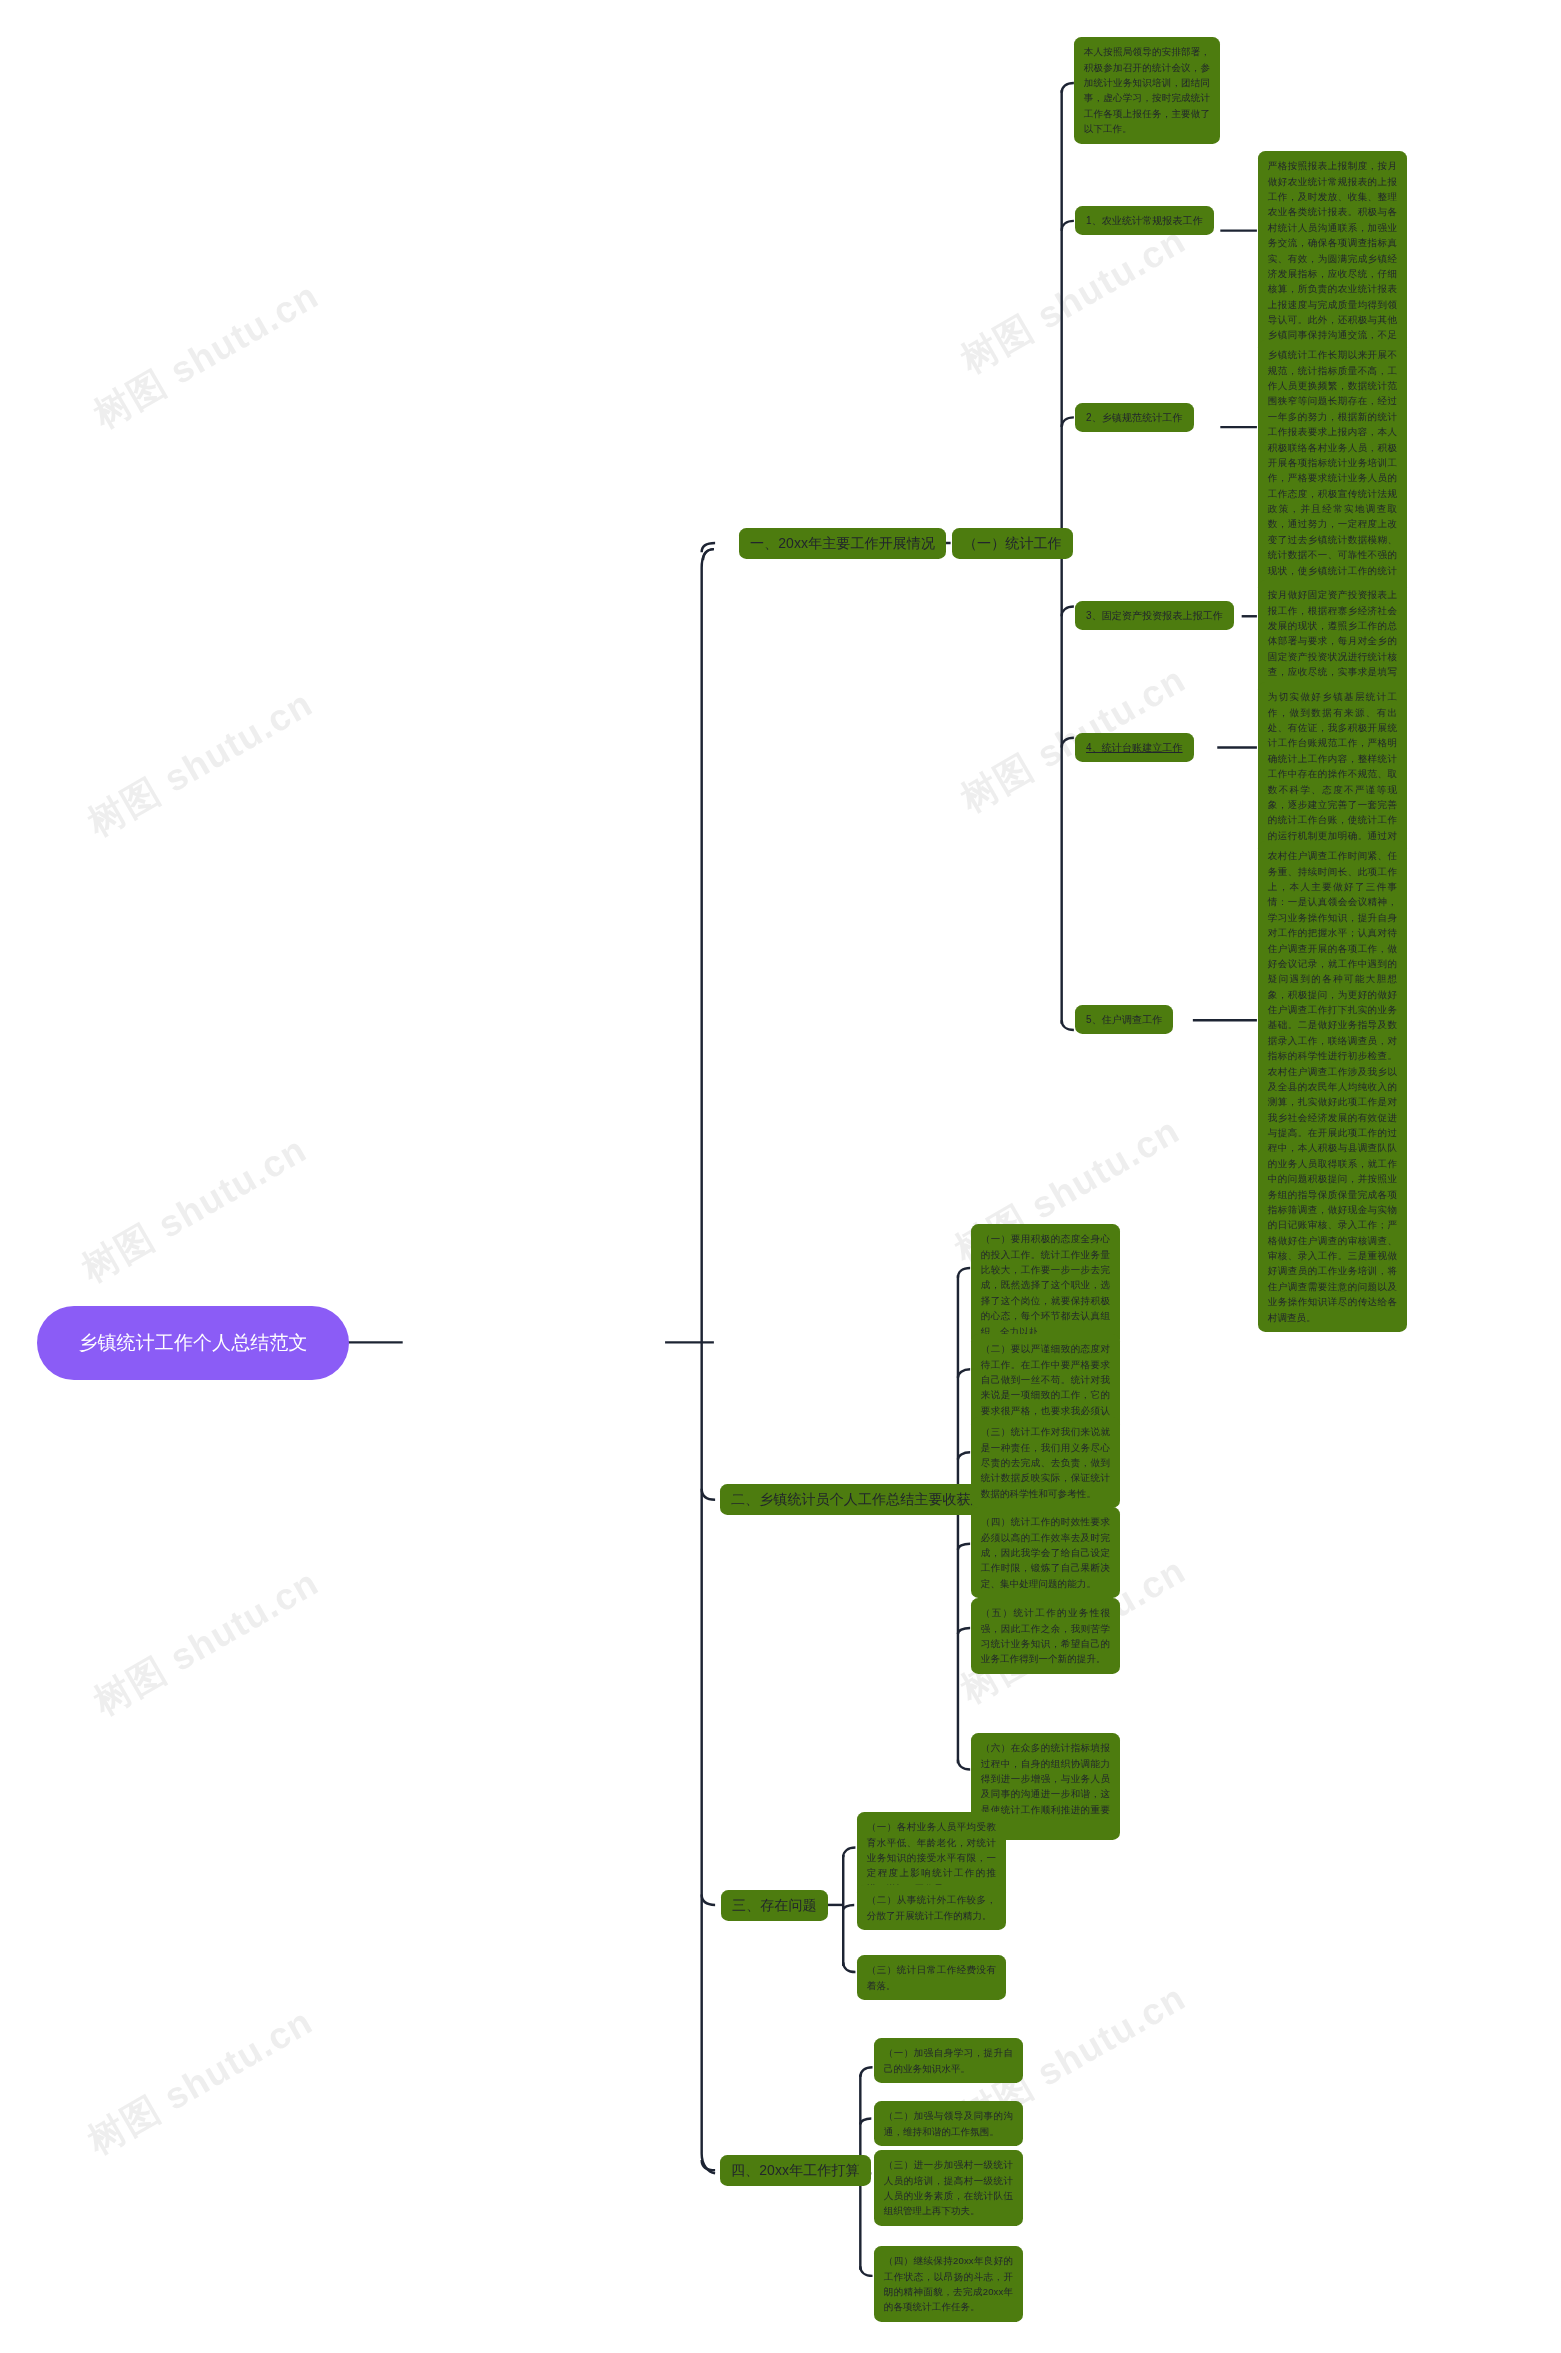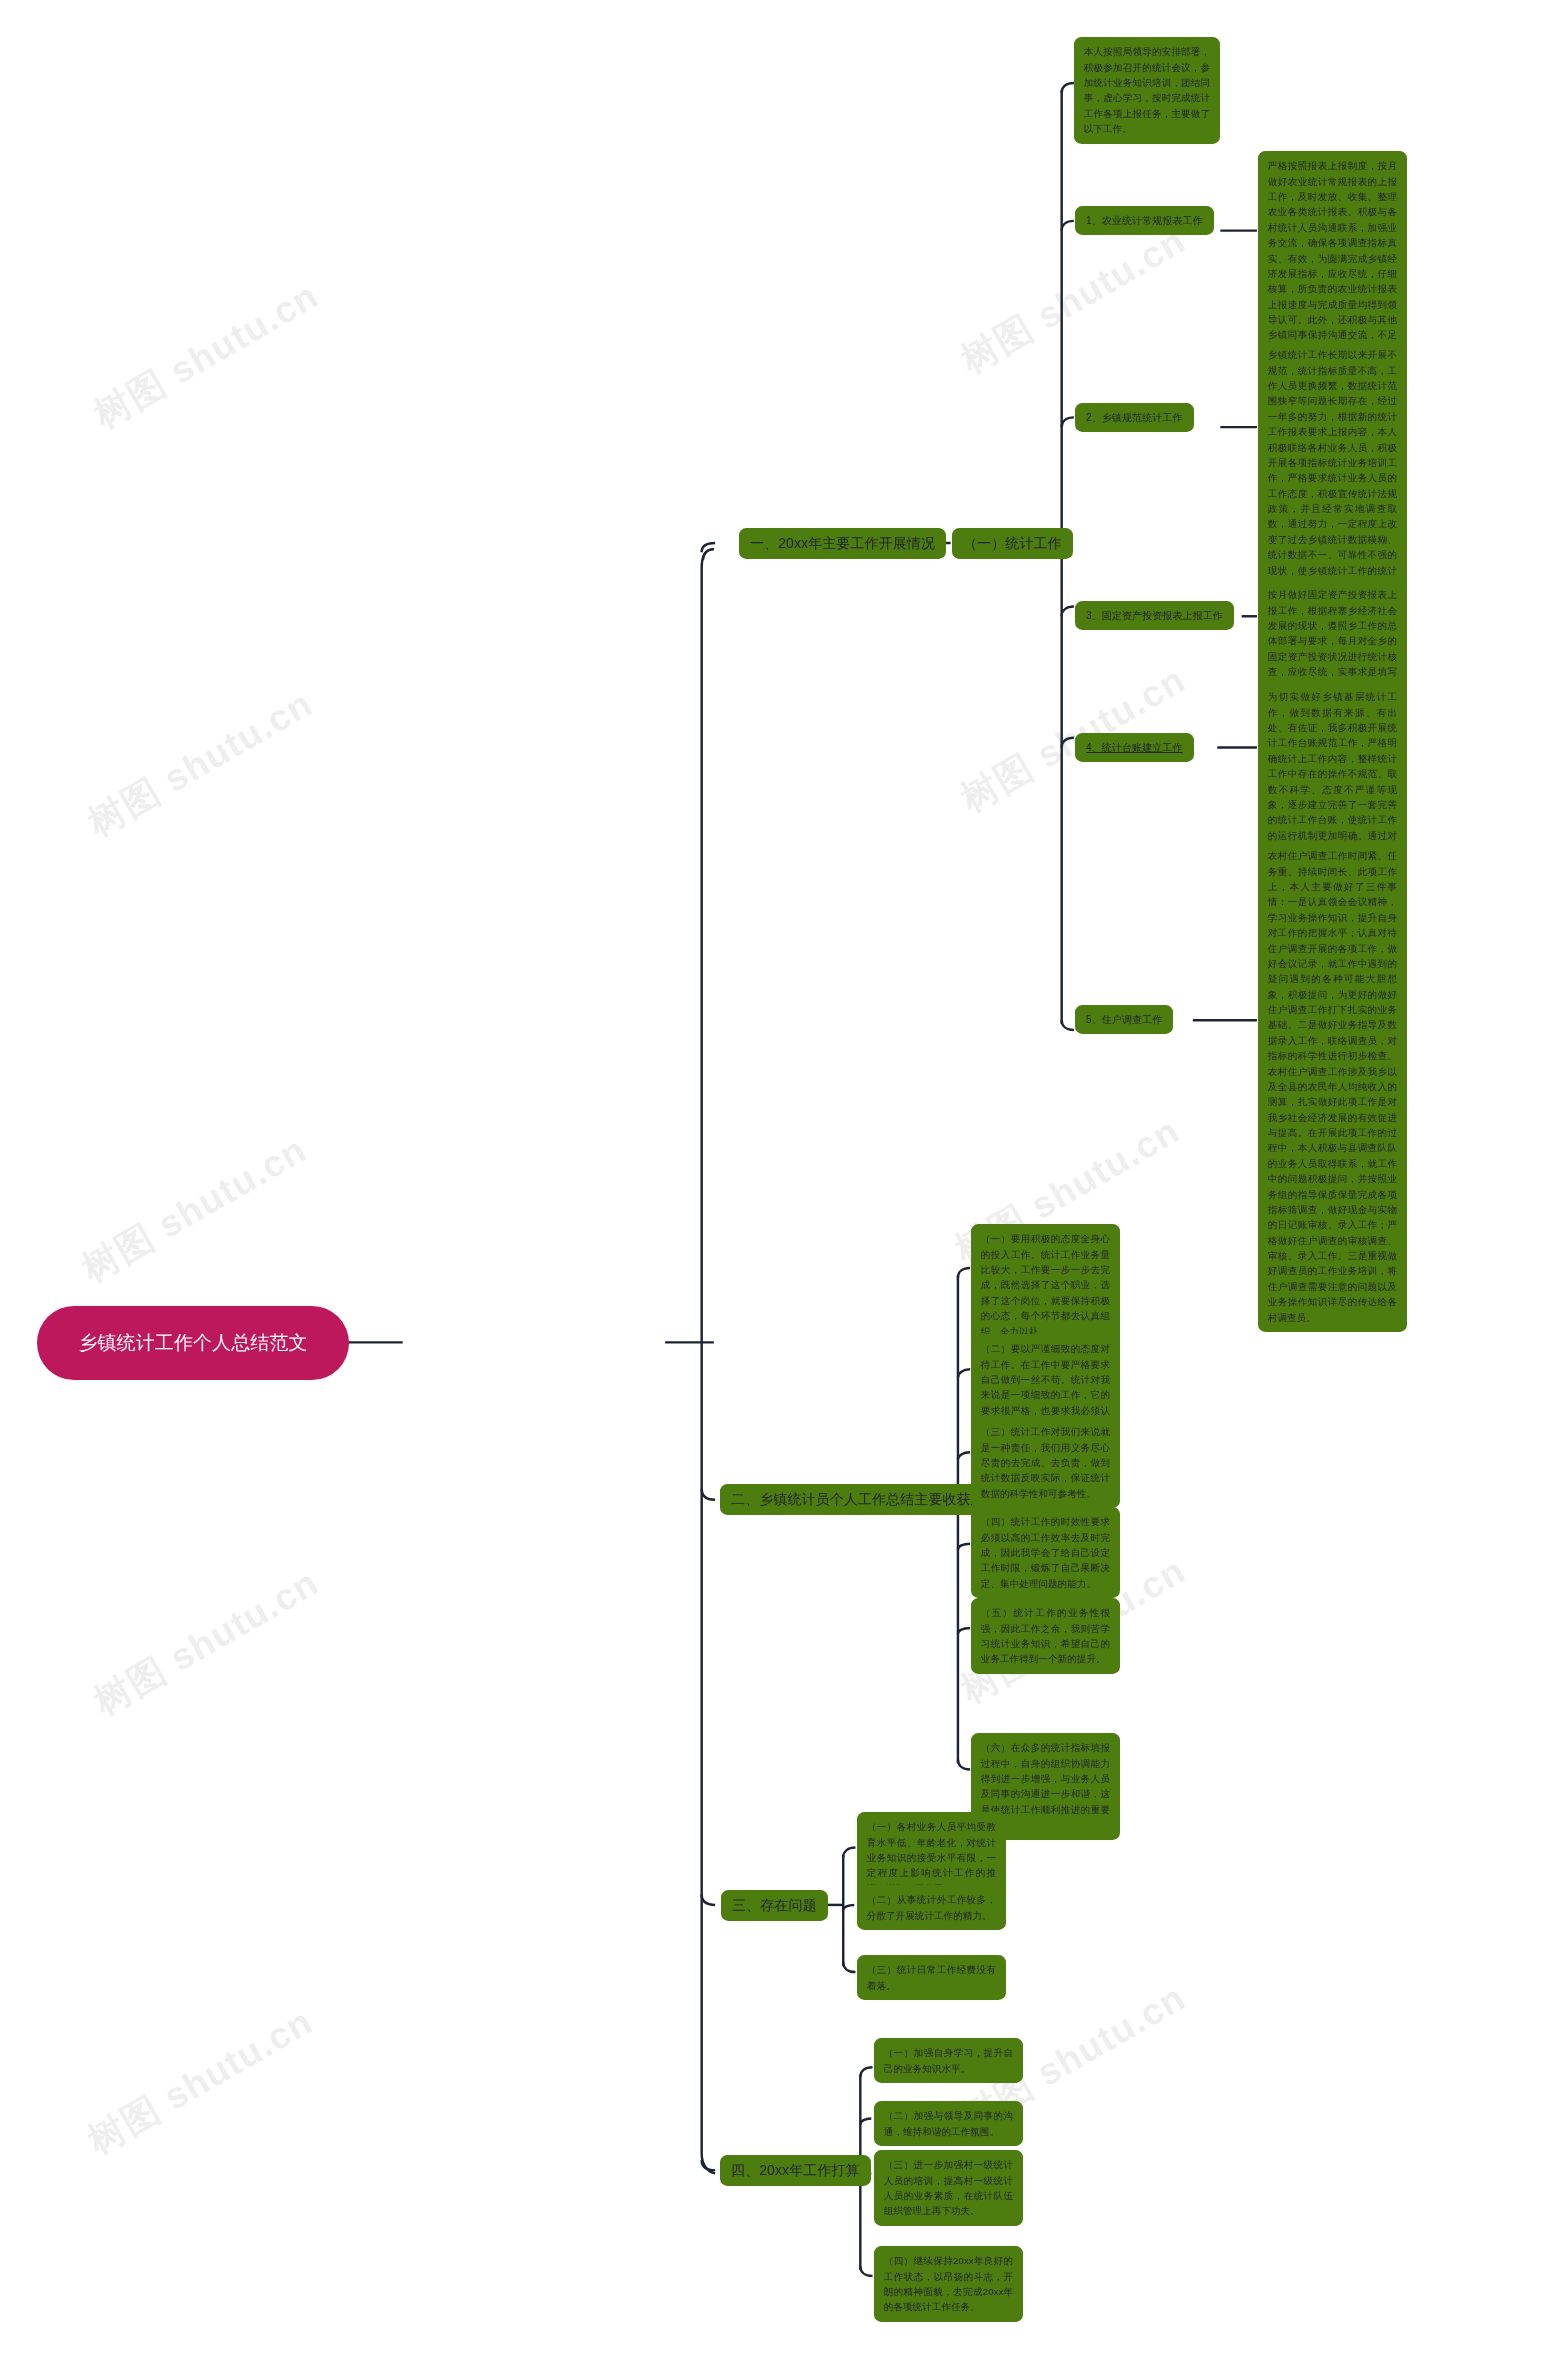--- a/index.html
+++ b/index.html
@@ -44,21 +44,21 @@
     position: absolute;
     border-radius: 8.5px;
     background: #4d7c0f;
     color: #21252c;
     display: flex;
     align-items: center;
     line-height: 1.58;
     letter-spacing: 0.1px;
   }
   .node.root {
-    background: #be185d;
+    background: #8b5cf6;
     color: #ffffff;
     border-radius: 43px;
     justify-content: center;
     text-align: center;
     font-size: 19px;
     line-height: 1.5;
     padding: 11px 16px;
   }
   .node.intro {
     background: #f5dcee;

